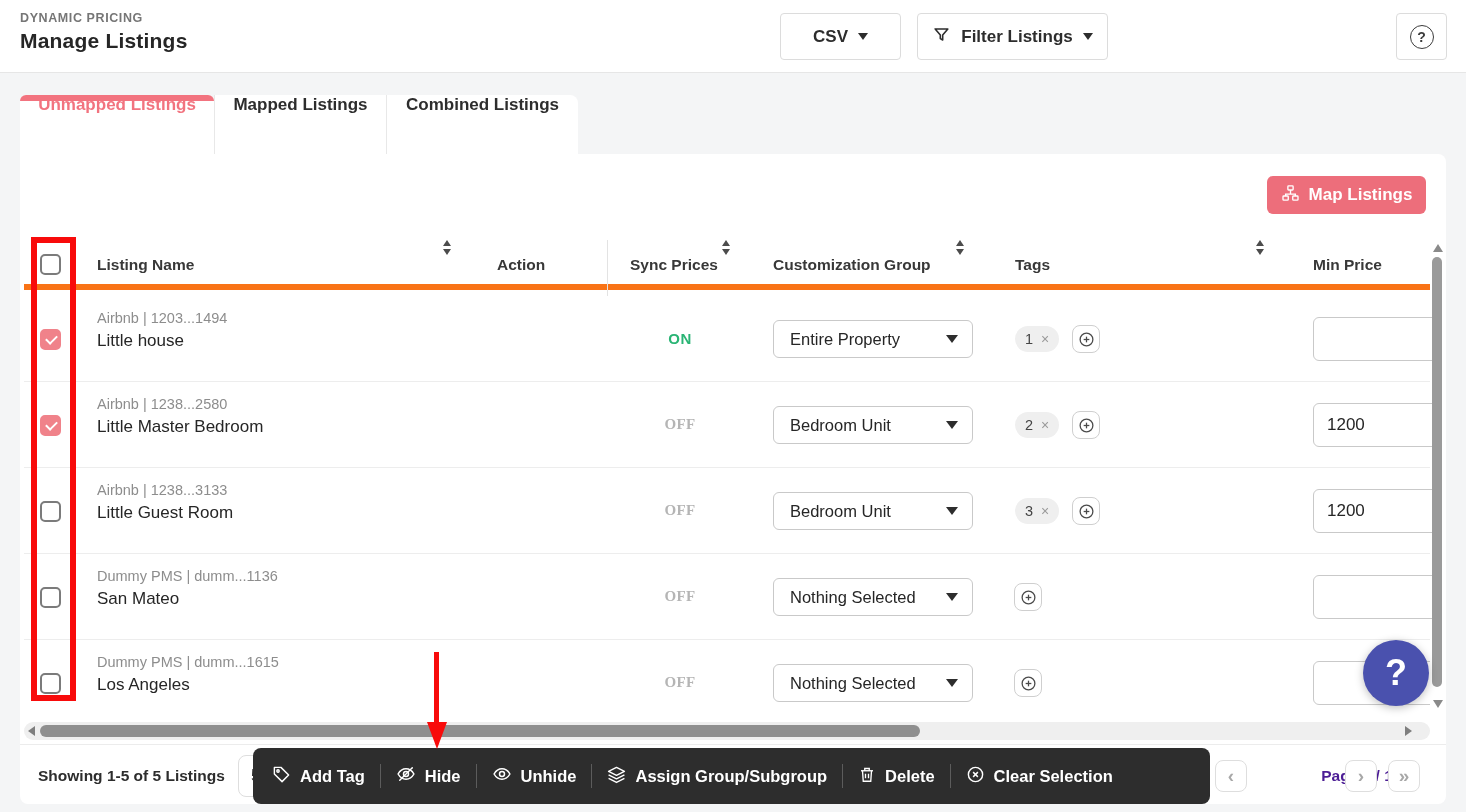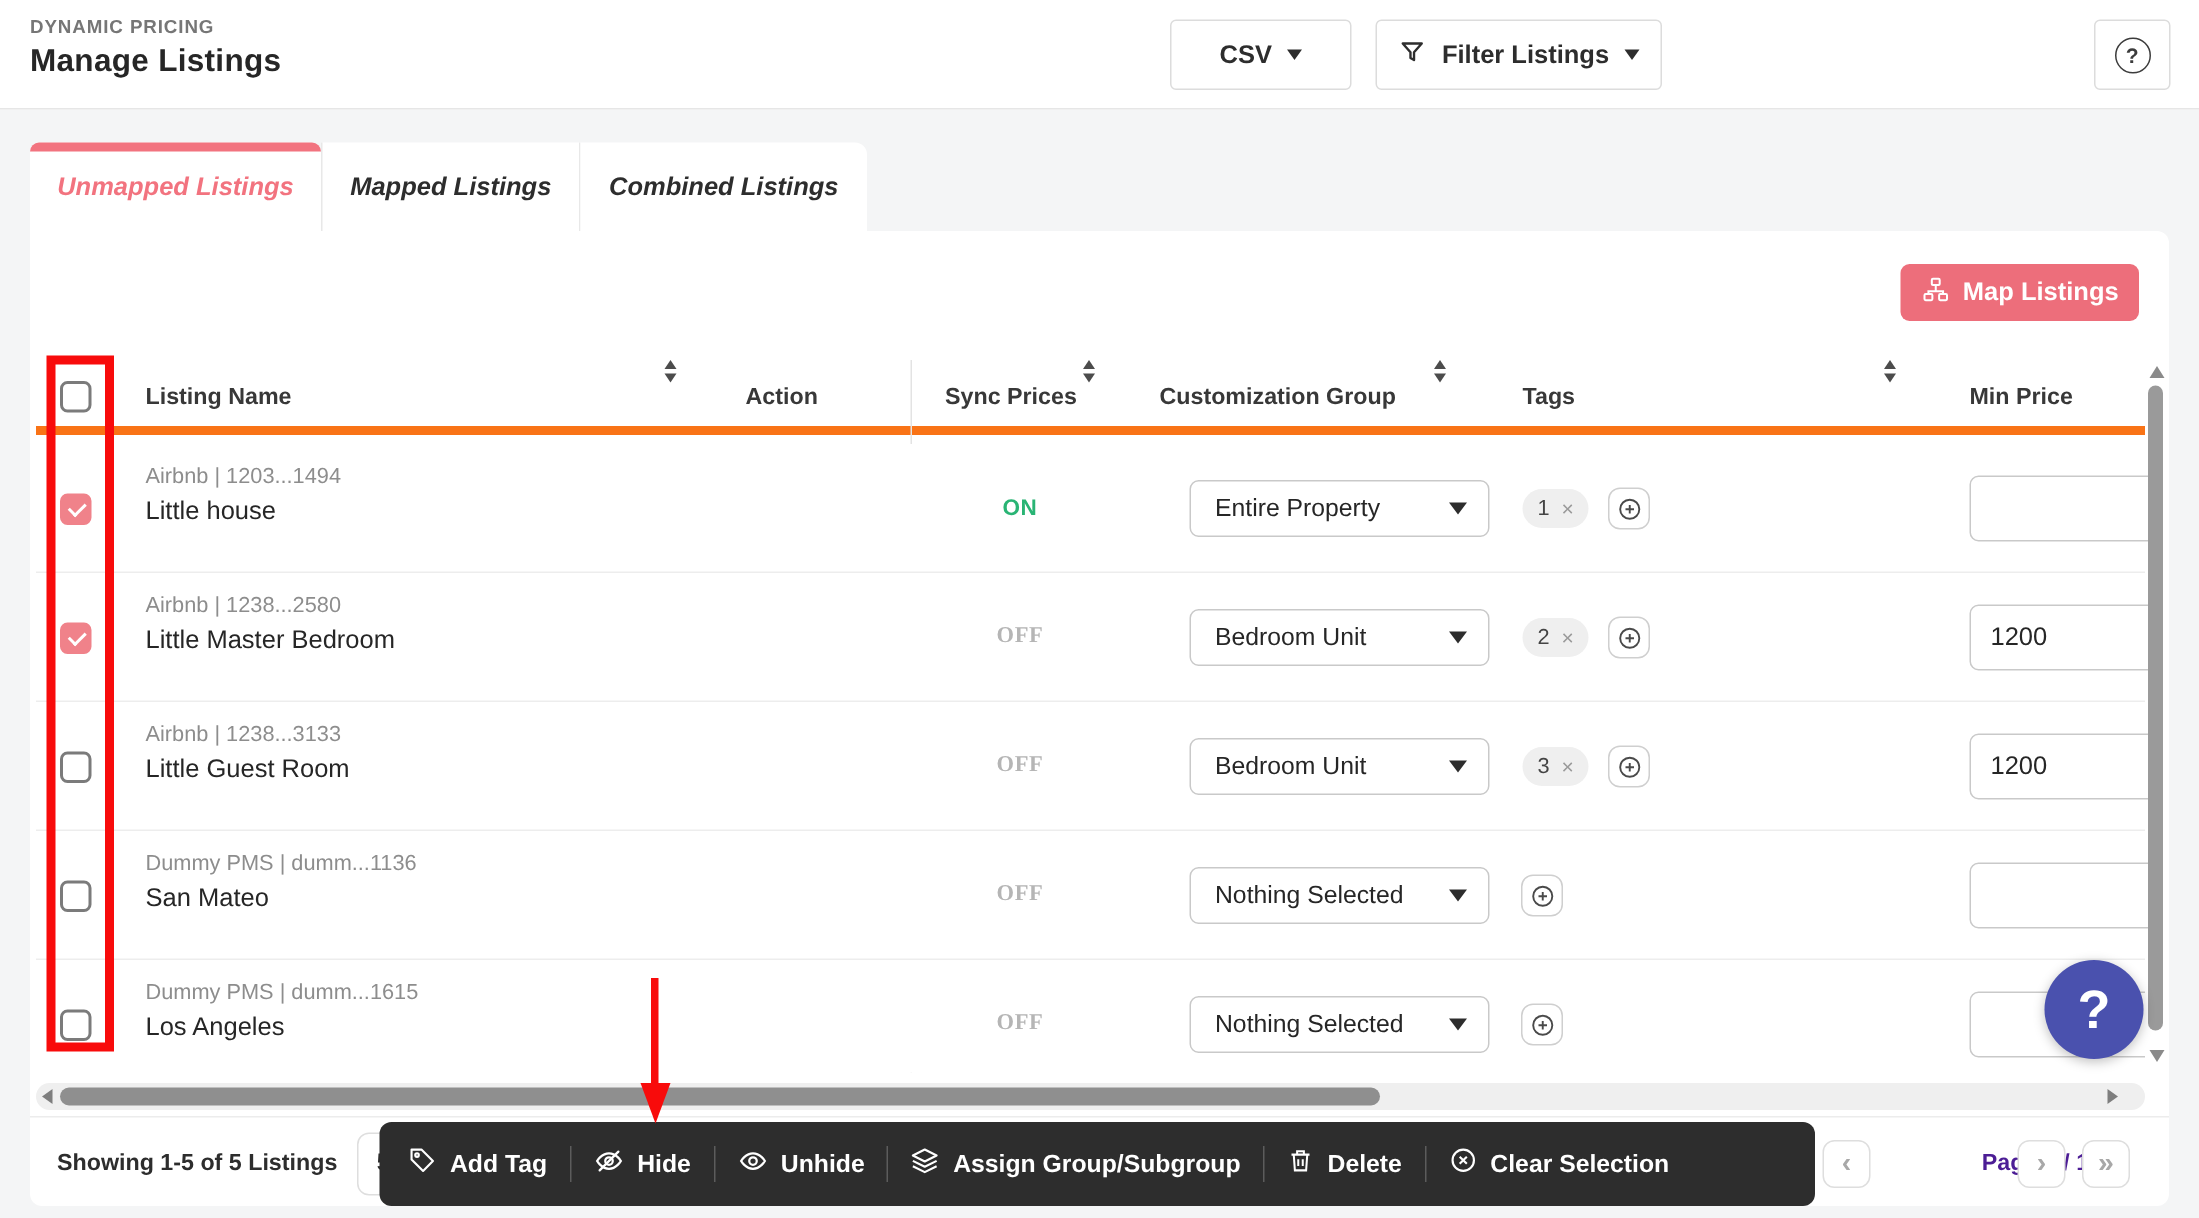--- a/index.html
+++ b/index.html
@@ -14,22 +14,22 @@
   .page-title { position:absolute; left:20px; top:29px; font-size:21px; font-weight:bold; color:#262626; letter-spacing:.2px; }
   .tbtn { position:absolute; top:13px; height:47px; background:#fff; border:1px solid #dcdcdc; border-radius:4px;
           display:flex; align-items:center; justify-content:center; gap:10px; font-size:17px; font-weight:bold; color:#2d2d2d; cursor:pointer; }
   .btn-csv { left:780px; width:121px; }
   .btn-filter { left:917px; width:191px; }
   .btn-add { left:1122px; width:260px; }
   .btn-help { left:1396px; width:51px; }
   .caret-down { width:0; height:0; border-left:5.5px solid transparent; border-right:5.5px solid transparent; border-top:7px solid #2d2d2d; display:inline-block; }
   .qmark { width:24px; height:24px; border:1.7px solid #3c3c3c; border-radius:50%; display:flex; align-items:center; justify-content:center; font-size:14px; font-weight:bold; color:#3c3c3c; }
   
-  .tab { position:absolute; top:95px; height:59px; background:#fff; display:flex; align-items:center; justify-content:center;
-         font-size:17px; font-weight:bold; cursor:pointer;font-style:italic; }
+  .tab { position:absolute; top:95px; height:59px; background:#fff; display:flex; align-items:flex-start; justify-content:center;
+         font-size:17px; font-weight:bold; cursor:pointer; }
   .tab-1 { left:20px; width:194px; color:#f2737f; border-radius:6px 6px 0 0; }
   .tab-1::before { content:""; position:absolute; left:0; right:0; top:0; height:6px; background:#f2737f; border-radius:6px 6px 0 0; }
   .tab-2 { left:214px; width:172px; border-left:1px solid #e8e8e8; }
   .tab-3 { left:386px; width:192px; border-left:1px solid #e8e8e8; border-radius:0 8px 0 0; }
   
   .card { position:absolute; left:20px; top:154px; width:1426px; height:650px; background:#fff; border-radius:0 8px 8px 8px; }
   
   .search-box { position:absolute; left:38px; top:176px; width:400px; height:40px; border:1px solid #c9c9c9; border-radius:6px; background:#fff; display:flex; align-items:center; padding:0 12px; gap:9px; }
   .search-box input { border:none; outline:none; flex:1; font-family:inherit; font-size:17px; color:#2d2d2d; background:transparent; }
   .search-box input::placeholder { color:#a3a3a3; }
@@ -49,21 +49,21 @@
   .row.clip { height:75px; border-bottom:none; overflow:hidden; }
   .cb { position:absolute; left:16px; top:32.5px; width:21px; height:21px; border:2px solid #7b7b7b; border-radius:5px; background:#fff; cursor:pointer; }
   .cb.checked { background:#f0828a; border-color:#f0828a; }
   .cb.checked::after { content:""; position:absolute; left:4px; top:4.5px; width:9px; height:5px; border-left:2.5px solid #fff; border-bottom:2.5px solid #fff; transform:rotate(-45deg); }
   .cb.hdr { top:14px; }
   .src { position:absolute; left:73px; top:14px; font-size:14.5px; color:#8d8d8d; }
   .lname { position:absolute; left:73px; top:35px; font-size:17px; color:#262626; }
   .sync { position:absolute; left:606px; top:34px; width:100px; text-align:center; font-size:15px; font-weight:bold; letter-spacing:.4px; }
   .sync.on { color:#29b474; } .sync.off { color:#b5b5b5;font-family:Liberation Serif, serif; }
   .dd { position:absolute; left:749px; top:24px; width:200px; height:38px; border:1px solid #c9c9c9; border-radius:6px; background:#fff;
-        display:flex; align-items:center; padding:0 16px; font-size:16.5px; color:#262626; cursor:pointer;margin-left:20px; }
+        display:flex; align-items:center; padding:0 16px; font-size:16.5px; color:#262626; cursor:pointer; }
   .dd .caret-down { position:absolute; right:14px; border-left-width:6.5px; border-right-width:6.5px; border-top-width:8px; }
   .chip { position:absolute; left:991px; top:30px; height:26px; background:#efefef; border-radius:13px; display:flex; align-items:center; padding:0 10px; gap:8px; font-size:14.5px; color:#444; }
   .chip-x { color:#9a9a9a; font-size:14px; cursor:pointer; }
   .plusbtn { position:absolute; top:29px; width:28px; height:28px; border:1px solid #cfcfcf; border-radius:8px; background:#fff; color:#4a4a4a;
              display:flex; align-items:center; justify-content:center; cursor:pointer; }
   .plusbtn.after-chip { left:1048px; } .plusbtn.solo { left:990px; }
   .mp { position:absolute; left:1289px; top:21px; width:126px; height:44px; border:1px solid #c9c9c9; border-radius:6px; background:#fff;
         font-family:inherit; font-size:17px; color:#262626; padding:0 0 0 13px; outline:none; }
   
   .vsb { position:absolute; left:1430px; top:240px; width:14px; height:475px; }

